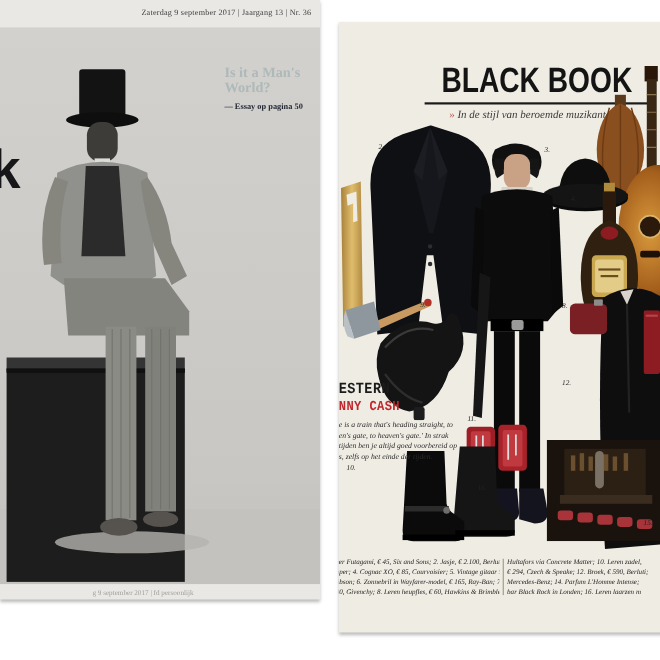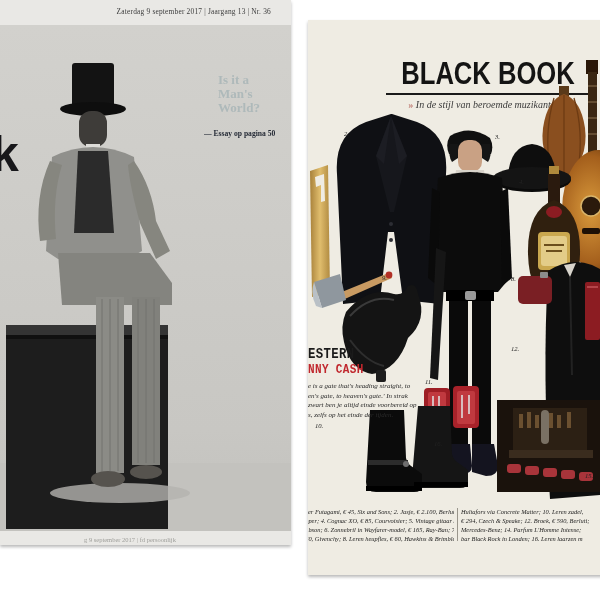--- a/index.html
+++ b/index.html
@@ -2,26 +2,26 @@
 <html><head>
 <meta charset="utf-8">
 <style>
   html,body{margin:0;padding:0;background:#ffffff;}
   .canvas{position:relative;width:600px;height:600px;background:#ffffff;overflow:hidden;
           font-family:"Liberation Serif",serif;}
   .page{position:absolute;overflow:hidden;box-shadow:0 2px 3px rgba(0,0,0,.28);}
 
   
   .page-left{left:0;top:27;width:291px;height:545px;background:#e9e8e5;}
-  .dateline{position:absolute;top:7px;right:20px;font-size:7.4px;color:#3c3c3c;letter-spacing:.2px;}
+  .dateline{position:absolute;top:7px;right:8px;font-size:7.4px;color:#3c3c3c;letter-spacing:.2px;}
   .photo{position:absolute;left:0;top:25px;width:291px;height:506px;background:#cecdc9;overflow:hidden;}
   .partial-letter{position:absolute;left:-9px;top:106px;font-size:50px;font-weight:bold;color:#17171a;
                   font-family:"Liberation Sans",sans-serif;line-height:46px;}
   .textblock{position:absolute;left:204px;top:34px;width:86px;}
-  .textblock h2{margin:14px;font-size:13px;line-height:14px;font-weight:bold;color:#aeb9ba;}
+  .textblock h2{margin:0;font-size:13px;line-height:14px;font-weight:bold;color:#aeb9ba;}
   .textblock .body{margin:7px 0 0 0;font-size:8.4px;line-height:10.6px;font-weight:bold;color:#1f2531;}
   .textblock .essay{margin:5px 0 0 0;font-size:7.6px;font-weight:bold;color:#1f2531;}
   .page-footer{position:absolute;left:84px;bottom:2px;font-size:6.5px;color:#9e9e9a;}
 
   
   .page-right{left:308px;top:20px;width:336px;height:555px;background:#efece3;}
   .masthead-wrap{position:absolute;left:70px;top:36px;width:220px;text-align:center;}
   .masthead{margin:0;font-family:"Liberation Sans",sans-serif;font-weight:bold;font-size:32px;
             line-height:34px;color:#141414;transform:scaleX(.8);transform-origin:center;white-space:nowrap;}
   .masthead-rule{width:204px;height:2px;background:#1a1a1a;margin:3px auto 4px auto;}
@@ -319,23 +319,23 @@
           <rect x="82" y="72" width="14" height="9" rx="3"></rect>
         </g>
       </svg>
     </div>
 
     <div class="theme">
       <div class="theme-top">ESTERN</div>
       <div class="theme-name">NNY CASH</div>
     </div>
     <div class="quote">
-      <div>e is a gate that's heading straight, to</div>
+      <div>e is a train that's heading straight, to</div>
       <div>en's gate, to heaven's gate.' In strak</div>
-      <div>zwart ben je altijd einde voorbereid op</div>
+      <div>tijden ben je altijd goed voorbereid op</div>
       <div>s, zelfs op het einde der tijden.</div>
     </div>
 
     <div class="item-label" style="left:36px;top:110px">2.</div>
     <div class="item-label" style="left:187px;top:113px">3.</div>
     <div class="item-label" style="left:211px;top:158px">4.</div>
     <div class="item-label" style="left:203px;top:255px">8.</div>
     <div class="item-label" style="left:74px;top:254px">9.</div>
     <div class="item-label" style="left:7px;top:402px">10.</div>
     <div class="item-label" style="left:117px;top:358px">11.</div>

